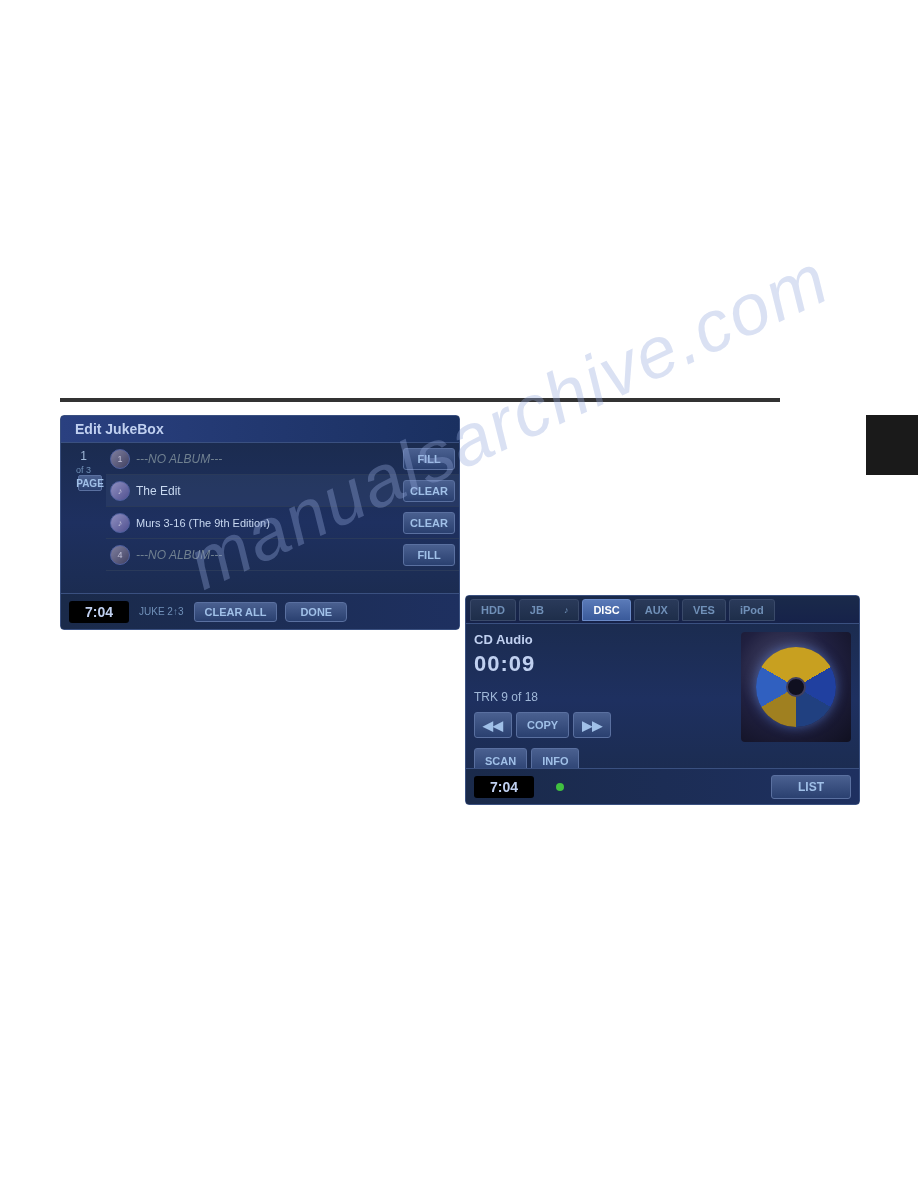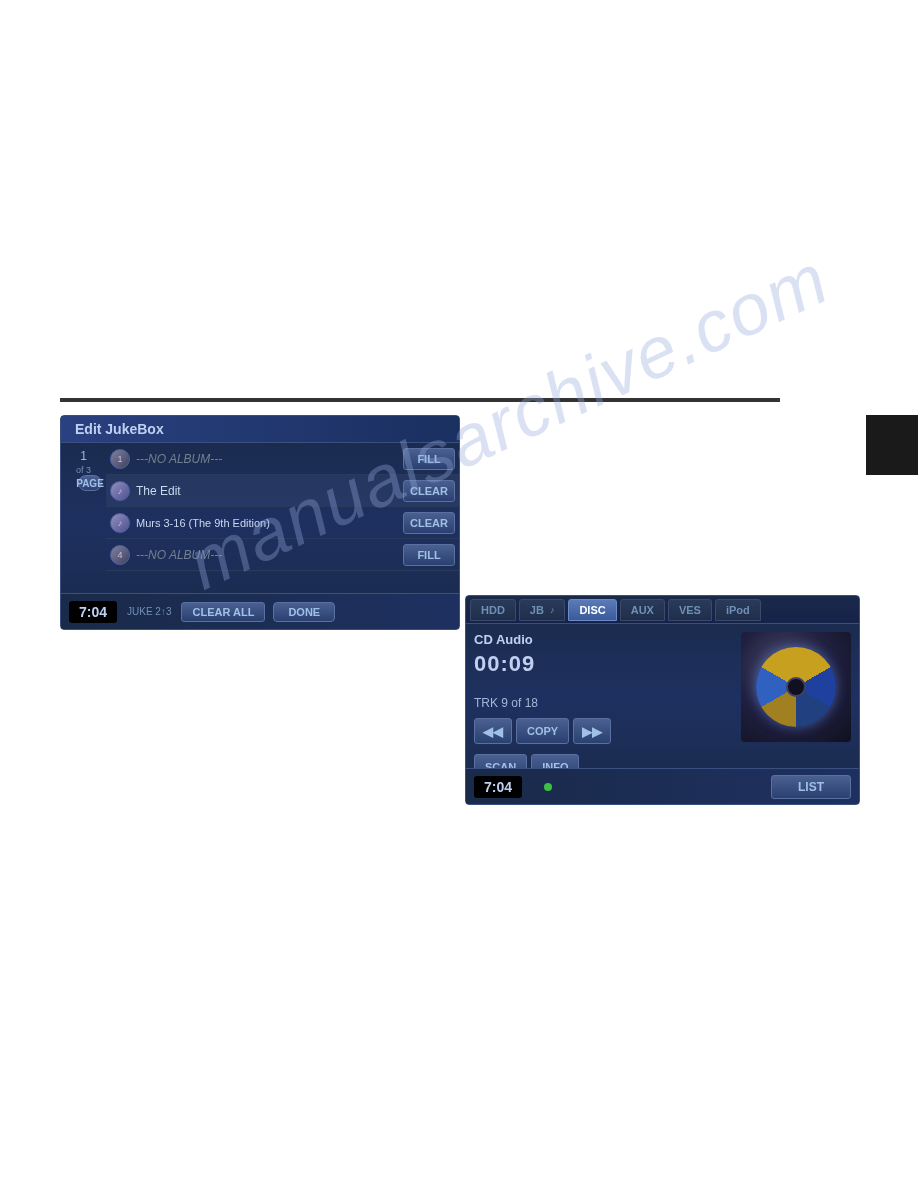--- a/index.html
+++ b/index.html
@@ -148,25 +148,25 @@
       display: flex;
       align-items: center;
       padding: 0 8px;
     }
 
     .time-display {
       background: #000;
       color: #c0d0f0;
       font-size: 14px;
       font-weight: bold;
-      padding: 3px 8px;
+      padding: 3px 16px;
       border-radius: 3px;
       margin-right: 10px;
       min-width: 48px;
-      text-align: center;
+      text-align: left;
     }
 
     .juke-label {
       color: #7090b8;
       font-size: 10px;
       margin-right: 10px;
     }
 
     .clear-all-btn {
       background: linear-gradient(180deg, #4a6090 0%, #2a4070 100%);
@@ -188,21 +188,21 @@
       font-size: 11px;
       font-weight: bold;
       padding: 3px 14px;
       cursor: pointer;
     }
 
     .page-btn {
       background: linear-gradient(180deg, #4a6090 0%, #2a4070 100%);
       color: #a0c0e8;
       border: 1px solid #5a70a0;
-      border-radius: 8px;
+      border-radius: 2px;
       font-size: 10px;
       font-weight: bold;
       width: 24px;
       height: 16px;
       display: flex;
       align-items: center;
       justify-content: center;
       cursor: pointer;
       margin-left: 13px;
     }
@@ -263,21 +263,21 @@
 
     .tab-active {
       background: linear-gradient(180deg, #5a7ab8 0%, #3a5a9a 100%);
       color: #ffffff;
       border: 1px solid #6a8ac8;
     }
 
     .tab-jb {
       display: flex;
       align-items: center;
-      gap: 6px;
+      gap: 20px;
     }
 
     
     .right-content {
       display: flex;
       flex-direction: row;
       height: calc(100% - 66px);
       padding: 8px;
     }
 
@@ -291,21 +291,21 @@
       color: #c0d0f0;
       font-size: 13px;
       font-weight: bold;
       margin-bottom: 4px;
     }
 
     .cd-time {
       color: #c0d0f0;
       font-size: 22px;
       font-weight: bold;
-      margin-bottom: 19px;
+      margin-bottom: 13px;
       letter-spacing: 1px;
     }
 
     .cd-track {
       color: #a0b8d8;
       font-size: 12px;
       margin-bottom: 8px;
     }
 
     .controls-row {

